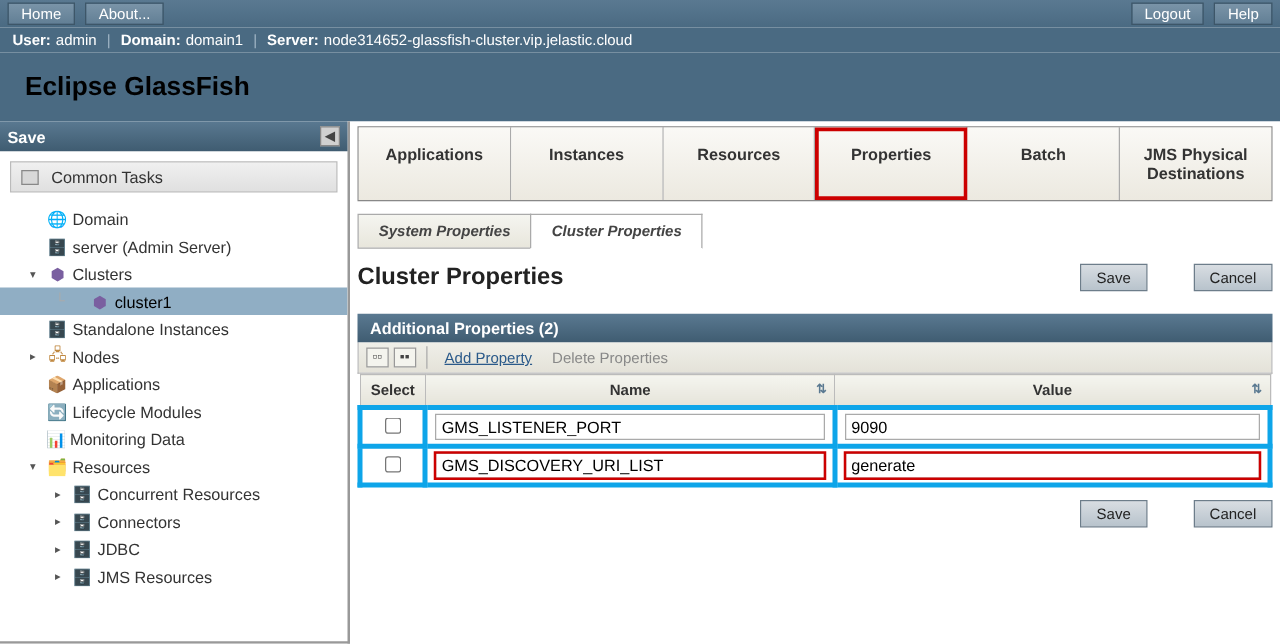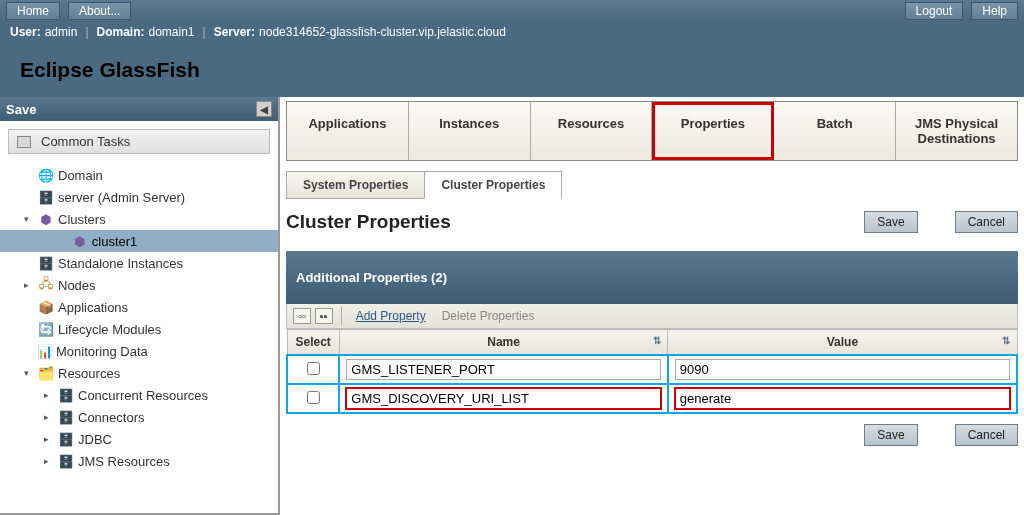--- a/index.html
+++ b/index.html
@@ -23,38 +23,38 @@
 .tree-icon { width: 16px; height: 16px; display: inline-flex; align-items: center; justify-content: center; font-size: 13px; }
 .indent-1 { padding-left: 24px; }
 .indent-2 { padding-left: 44px; }
 .tree-line { color: #aaa; font-size: 11px; margin-right: 2px; }
 .content { flex: 1; padding: 4px 6px; overflow: auto; }
 .tabs-outer { border: 1px solid #888; display: flex; background: #f8f8f8; margin-bottom: 10px; }
 .tab-outer { flex: 1; text-align: center; padding: 14px 6px; border-right: 1px solid #aaa; font-size: 13px; font-weight: bold; color: #333; cursor: pointer; background: linear-gradient(#faf9f6, #ece9e0); }
 .tab-outer:last-child { border-right: none; }
 .tab-outer.highlight { outline: 3px solid #c00; outline-offset: -3px; }
 .tabs-inner { display: flex; margin-bottom: 12px; }
-.tab-inner { padding: 6px 16px; border: 1px solid #aaa; background: linear-gradient(#f5f5f0, #e8e6dc); font-size: 12px; font-weight: bold; color: #444; cursor: pointer; margin-right: -1px; }
+.tab-inner { padding: 6px 16px; border: 1px solid #aaa; background: linear-gradient(#f5f5f0, #e8e6dc); font-size: 12px; font-weight: bold; color: #444; cursor: pointer; margin-right: -1px; font-style: italic; }
 .tab-inner.active { background: #fff; border-bottom: 1px solid #fff; }
 .page-head { display: flex; justify-content: space-between; align-items: flex-start; margin-bottom: 18px; margin-top: 4px; }
 .page-title { font-size: 19px; font-weight: bold; color: #222; }
 .btn-row { display: flex; gap: 6px; }
 .btn { background: linear-gradient(#d8dde2, #b8c3cc); border: 1px solid #6d7d8a; padding: 3px 12px; font-size: 12px; color: #222; cursor: pointer; margin-left: 31px; }
 .field-row { margin: 0 0 18px 20px; font-size: 13px; }
 .field-row .lbl { font-weight: bold; margin-right: 8px; }
-.panel-hdr { background: linear-gradient(#5a7991, #3f5c71); color: #fff; padding: 19px 10px; font-size: 13px; font-weight: bold; }
+.panel-hdr { background: linear-gradient(#5a7991, #3f5c71); color: #fff; padding: 4px 10px; font-size: 13px; font-weight: bold; }
 .toolbar { background: linear-gradient(#efefe9, #e4e2d8); border: 1px solid #bbb; border-top: none; padding: 3px 6px; display: flex; align-items: center; gap: 4px; }
 .tool-btn-sm { border: 1px solid #999; background: #f4f4ee; padding: 1px 4px; font-size: 11px; color: #444; cursor: pointer; }
 .tool-sep { width: 1px; height: 18px; background: #aaa; margin: 0 4px; }
 .link-btn { color: #2b5a8a; text-decoration: underline; font-size: 12px; cursor: pointer; padding: 0 6px; }
 .link-btn.disabled { color: #888; text-decoration: none; cursor: default; }
 .grid { width: 100%; border-collapse: collapse; border: 1px solid #bbb; }
 .grid th { background: linear-gradient(#f5f5ef, #e6e4da); border: 1px solid #bbb; padding: 5px 8px; text-align: center; font-size: 12px; color: #333; font-weight: bold; position: relative; }
 .grid th .sort { position: absolute; right: 6px; top: 5px; font-size: 10px; color: #5a7991; }
-.grid td { border: 2px solid #0ea5e9; padding: 3px 6px; font-size: 13px; }
+.grid td { border: 4px solid #0ea5e9; padding: 3px 6px; font-size: 13px; }
 .grid input[type=text] { width: 100%; border: 1px solid #aaa; padding: 2px 4px; font-size: 13px; }
 .grid input.hl { outline: 2px solid #c00; outline-offset: -1px; }
 .col-sel { width: 50px; text-align: center; }
 .footer-btns { display: flex; justify-content: flex-end; gap: 6px; margin-top: 10px; }
 .icon-stack { width: 14px; height: 12px; background: #d8d8d8; border: 1px solid #888; display: inline-block; margin-right: 4px; }
 .i-globe { color: #2a6fb8; }
 .i-server { color: #7a5fa0; }
 .i-cluster { color: #7a5fa0; }
 .i-node { color: #c08840; }
 .i-pkg { color: #c08840; }

